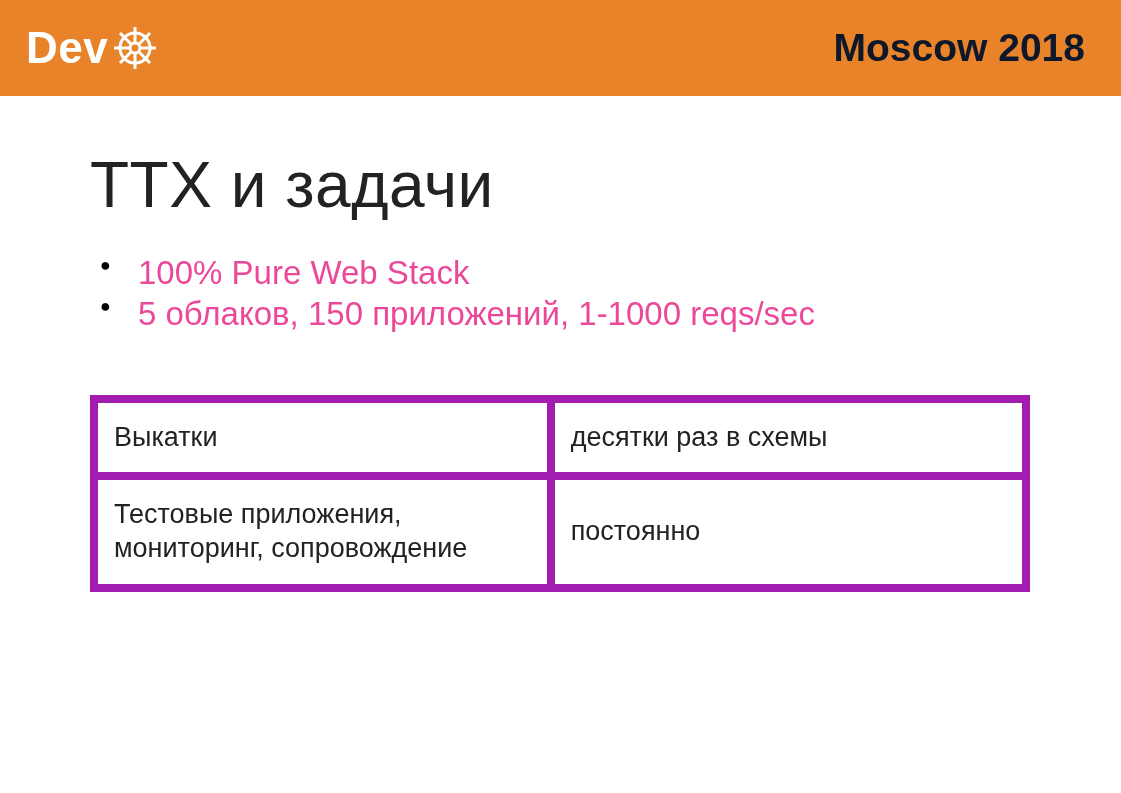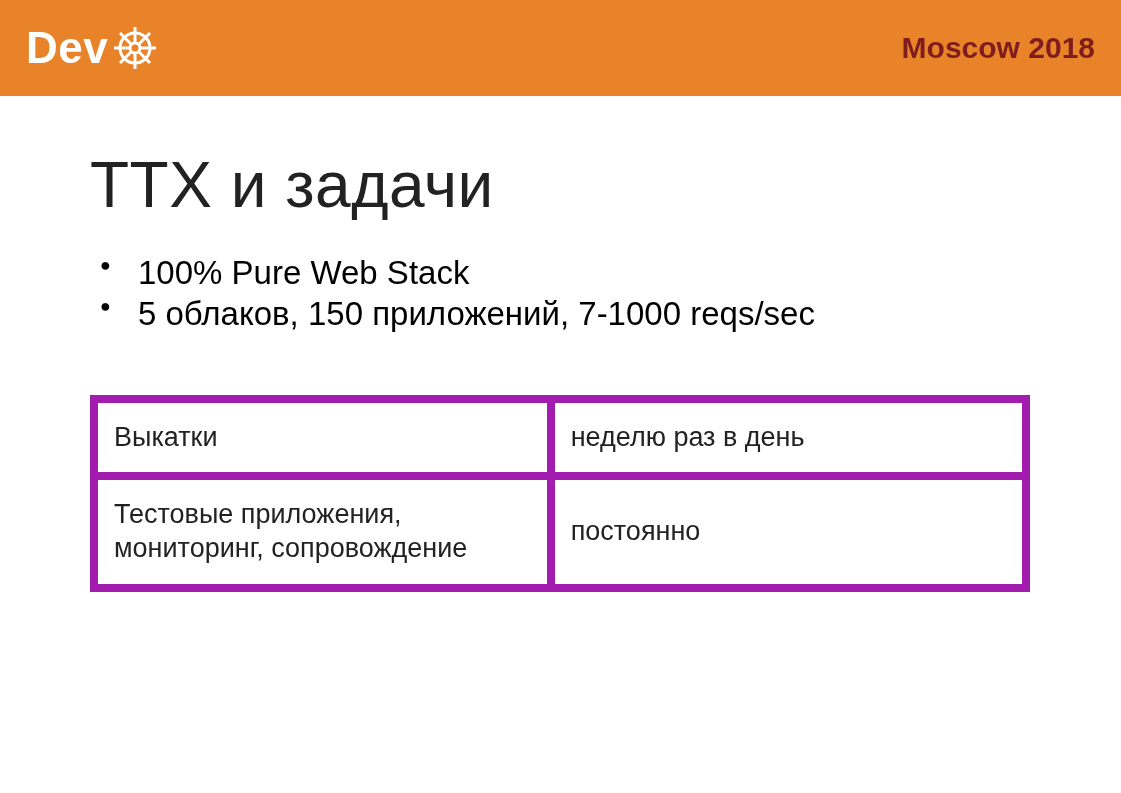--- a/index.html
+++ b/index.html
@@ -25,43 +25,43 @@
       font-size: 44px;
       font-weight: 700;
       letter-spacing: 0.5px;
     }
     .logo .gear {
       display: inline-flex;
       margin: 0 2px 0 4px;
       vertical-align: middle;
     }
     .event-label {
-      color: #7f1d1d;
-      font-size: 30px;
+      color: #0f172a;
+      font-size: 39px;
       font-weight: 600;
-      margin-right: 0;
+      margin-right: 10px;
     }
     .content {
       padding: 52px 90px 0 90px;
     }
     .title {
       font-size: 64px;
       font-weight: 400;
       color: #222;
       margin-bottom: 30px;
       letter-spacing: 0.5px;
     }
     ul.bullets {
       list-style: none;
       padding-left: 4px;
       margin-bottom: 60px;
     }
     ul.bullets li {
       font-size: 33px;
-      color: #000000;
+      color: #ec4899;
       line-height: 1.25;
       padding-left: 44px;
       position: relative;
     }
     ul.bullets li::before {
       content: "●";
       position: absolute;
       left: 6px;
       top: 2px;
       font-size: 18px;
@@ -115,28 +115,28 @@
     </span>
   </div>
   <div class="event-label">Moscow 2018</div>
 </div>
 
 <div class="content">
   <h1 class="title">ТТХ и задачи</h1>
 
   <ul class="bullets">
     <li>100% Pure Web Stack</li>
-    <li>5 облаков, 150 приложений, 7-1000 reqs/sec</li>
+    <li>5 облаков, 150 приложений, 1-1000 reqs/sec</li>
   </ul>
 
   <table class="info">
     <tbody>
         <tr>
       <td class="left">Выкатки</td>
-      <td class="right">неделю раз в день</td>
+      <td class="right">десятки раз в схемы</td>
     </tr>
     <tr>
       <td class="left">Тестовые приложения, мониторинг, сопровождение</td>
       <td class="right">постоянно</td>
     </tr>
   </tbody>
     </table>
 </div>
 
 </body></html>

